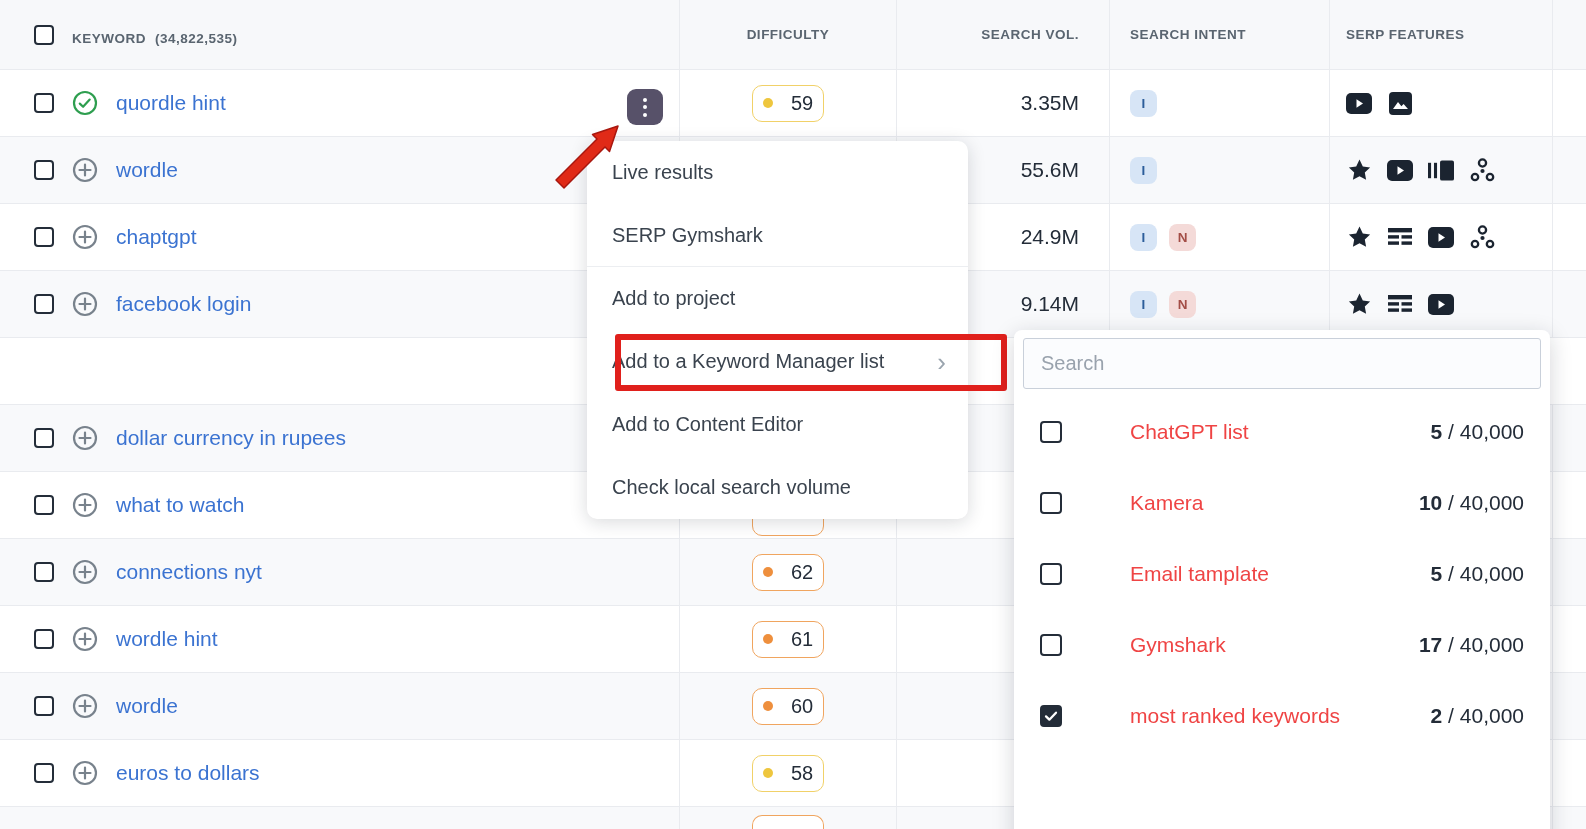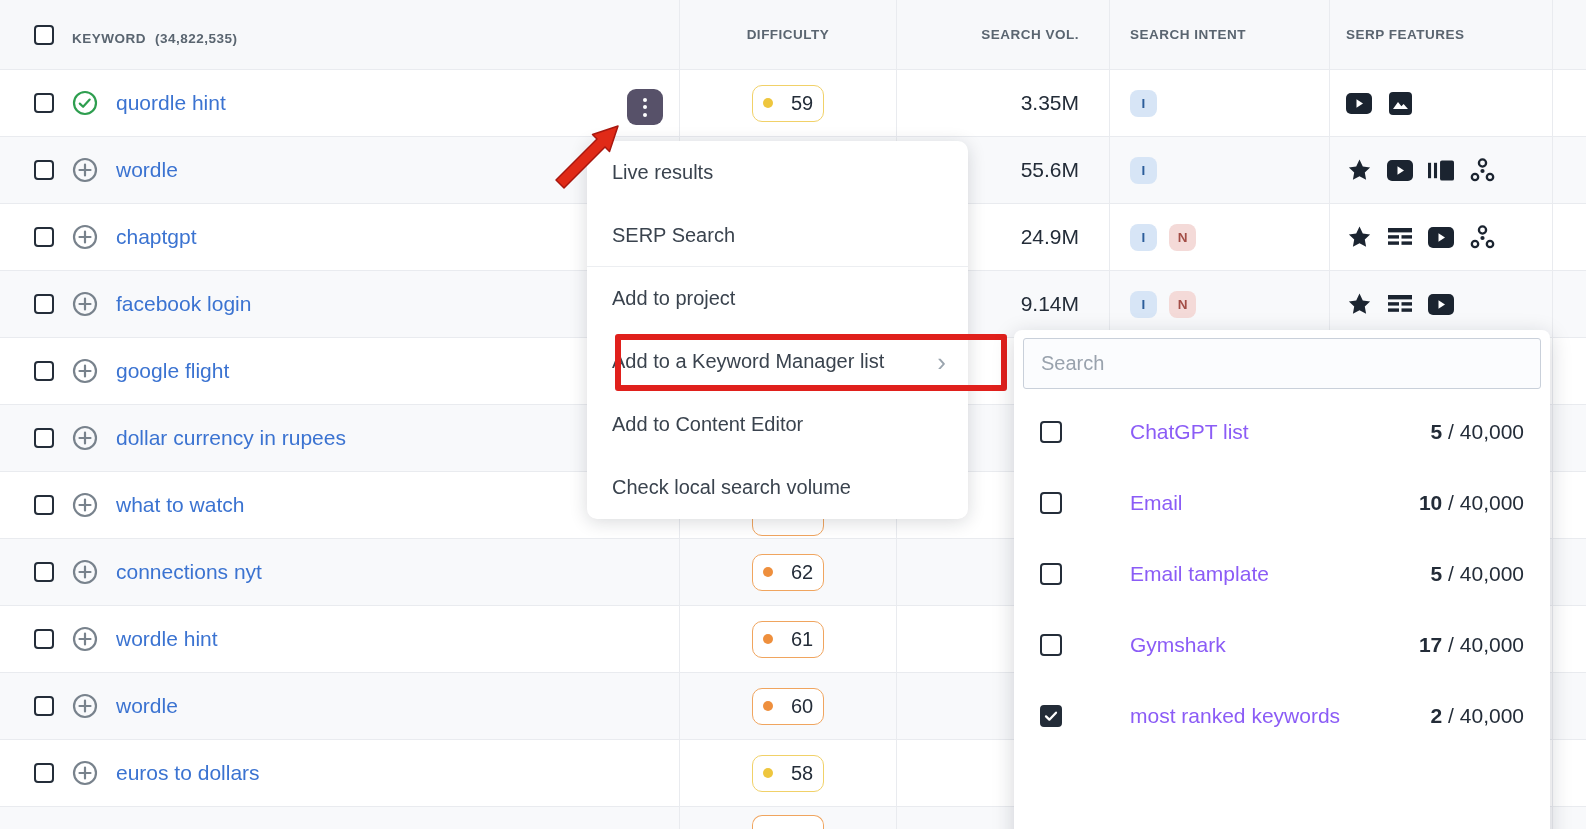--- a/index.html
+++ b/index.html
@@ -65,21 +65,21 @@
   
   .panel{position:absolute;left:1014px;top:330px;width:536px;height:593px;background:#fff;border-radius:8px;box-shadow:0 5px 22px rgba(16,24,40,.18);z-index:20;display:flex;flex-direction:column;}
   .search-wrap{padding:8px 9px 7px;}
   .search-input{width:100%;height:51px;border:1px solid #c9d0da;border-radius:3px;background:#fbfcfe;font-size:20px;color:#232c38;padding:0 17px;outline:none;}
   .search-input::placeholder{color:#99a2ad;}
   .plist{flex:1;}
   .plist-row{height:71px;display:flex;align-items:center;padding:0 26px;cursor:pointer;}
   .plist-row .cbox{width:22px;height:22px;flex:0 0 22px;margin-right:27px;display:flex;align-items:center;justify-content:center;padding:0;}
   .plist-row .cbox.checked{background:#232c38;border-color:#232c38;}
   .folder{width:24px;flex:0 0 24px;margin-right:17px;display:flex;align-items:center;}
-  .plist-name{flex:1;font-size:21px;color:#8b5cf6;cursor:pointer;white-space:nowrap;overflow:hidden;}
+  .plist-name{flex:1;font-size:21px;color:#ef4444;cursor:pointer;white-space:nowrap;overflow:hidden;}
   .plist-count{font-size:21px;color:#232c38;white-space:nowrap;}
   .plist-count .num{font-weight:700;}
   .create-row{height:56px;flex:0 0 56px;border-top:1px solid #e7eaee;display:flex;align-items:center;padding:0 24px;gap:19px;cursor:pointer;}
   .plus-glyph{font-size:30px;font-weight:400;color:#2b343f;line-height:1;margin-top:-3px;}
   .create-label{font-size:21px;color:#a21caf;}
 </style>
 </head>
 <body>
 
 <div class="screen">
@@ -286,30 +286,20 @@
           <svg width="26" height="21" viewBox="0 0 26 21">
             <rect x="0" y="0" width="26" height="21" rx="5" fill="#1b2430"></rect>
             <path d="M10.5 6.2l6.5 4.3-6.5 4.3z" fill="#fff"></path>
           </svg>
         </span>
       </div>
     <div class="cell"></div>
   </div>
 
   <div class="grid-row trow">
-    <div class="cell c-kw">
-      <span class="cbox"></span>
-      <span class="kicon">
-          <svg width="26" height="26" viewBox="0 0 26 26">
-            <circle cx="13" cy="13" r="11" fill="none" stroke="#78828c" stroke-width="2.2"></circle>
-            <path d="M13 7.5v11M7.5 13h11" stroke="#78828c" stroke-width="2.2" stroke-linecap="round"></path>
-          </svg>
-        </span>
-      <a class="kw-link">google flight</a>
-    </div>
     <div class="cell c-diff"></div>
     <div class="cell c-vol"></div>
     <div class="cell c-int"></div>
     <div class="cell c-serp"></div>
     <div class="cell"></div>
   </div>
 
   <div class="grid-row trow alt">
     <div class="cell c-kw">
       <span class="cbox"></span>
@@ -465,21 +455,21 @@
 
   <svg class="arrow" viewBox="0 0 78 78">
     <polygon points="72,8 63.5,33.5 59,29 18,70 10,62 51,21 46.5,16.5" fill="#e02a17" stroke="#a8170f" stroke-width="1.5" stroke-linejoin="round"></polygon>
   </svg>
 
   <div class="menu">
     <div class="menu-item">
         <span>Live results</span>
       </div>
     <div class="menu-item with-divider">
-        <span>SERP Search</span>
+        <span>SERP Gymshark</span>
       </div>
     <div class="menu-item">
         <span>Add to project</span>
       </div>
     <div class="menu-item">
       <span>Add to a Keyword Manager list</span>
       <span class="chev">›</span>
     </div>
     <div class="menu-item">
         <span>Add to Content Editor</span>
@@ -498,21 +488,21 @@
     <div class="plist">
       <div class="plist-row">
         <span class="cbox"></span>
         <span class="folder"></span>
         <span class="plist-name">ChatGPT list</span>
         <span class="plist-count"><span class="num">5</span><span> / 40,000</span></span>
       </div>
       <div class="plist-row">
         <span class="cbox"></span>
         <span class="folder"></span>
-        <span class="plist-name">Email</span>
+        <span class="plist-name">Kamera</span>
         <span class="plist-count"><span class="num">10</span><span> / 40,000</span></span>
       </div>
       <div class="plist-row">
         <span class="cbox"></span>
         <span class="folder"></span>
         <span class="plist-name">Email tamplate</span>
         <span class="plist-count"><span class="num">5</span><span> / 40,000</span></span>
       </div>
       <div class="plist-row">
         <span class="cbox"></span>

